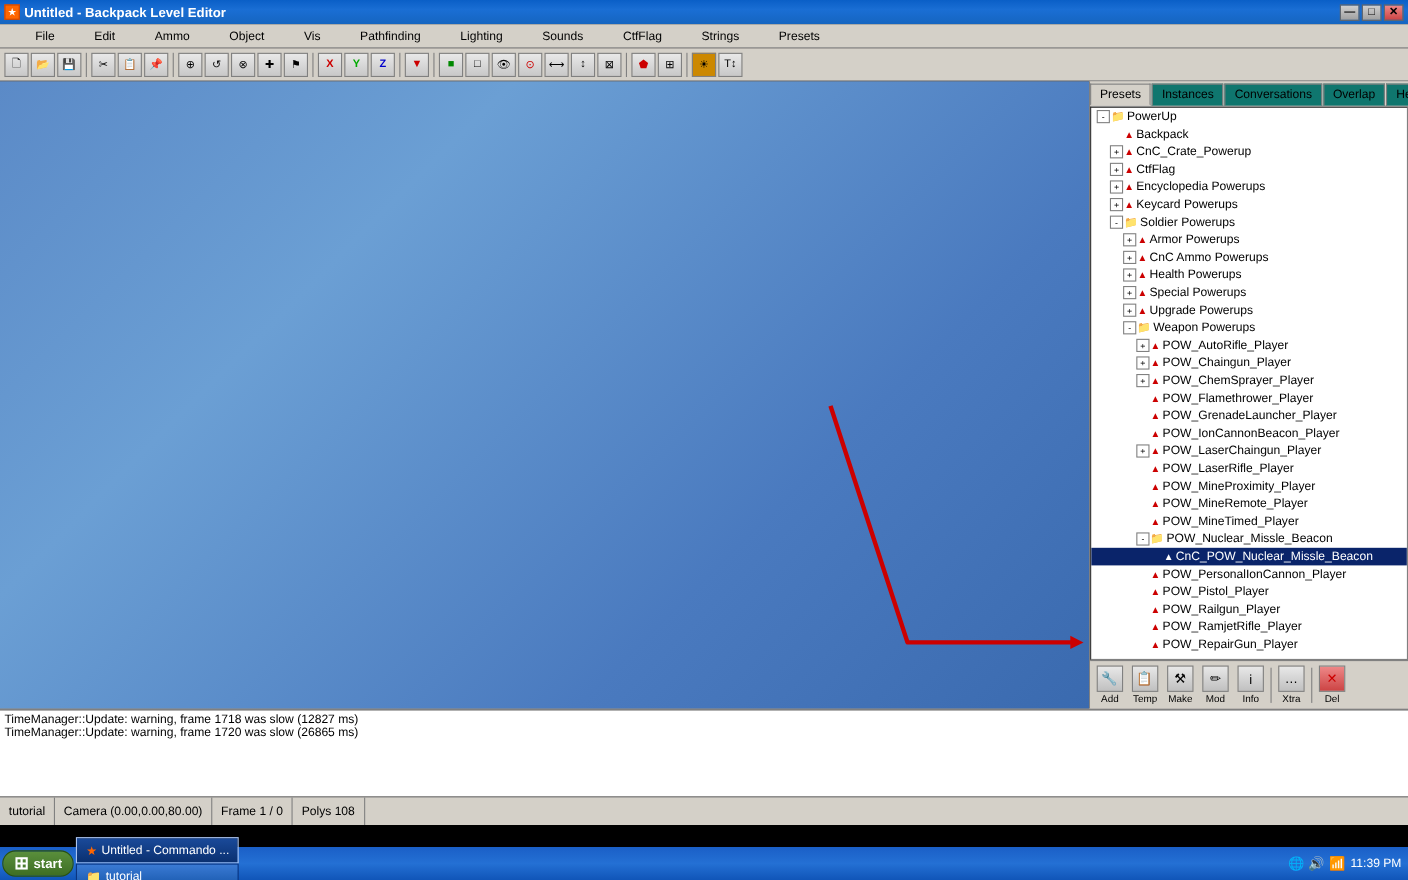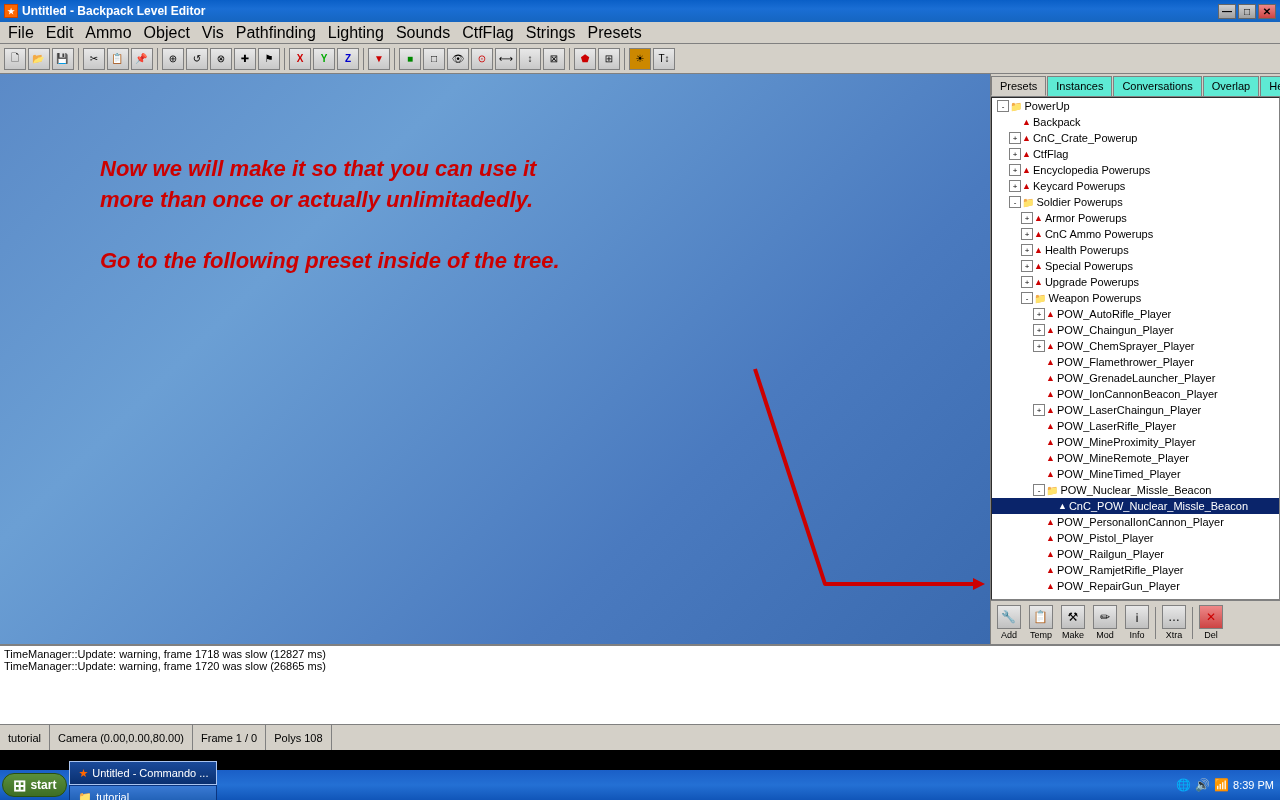--- a/index.html
+++ b/index.html
@@ -32,22 +32,23 @@
       background: #d4d0c8;
       height: 22px;
       display: flex;
       align-items: center;
       padding: 0 2px;
       border-bottom: 1px solid #808080;
     }
     .menu-item {
       padding: 2px 6px;
       cursor: pointer;
-      font-size: 16px;
+      font-size: 11px;
       color: #000;
+      margin-left: 24px;
     }
 
     
     #toolbar {
       background: #d4d0c8;
       height: 30px;
       display: flex;
       align-items: center;
       padding: 2px 4px;
       border-bottom: 1px solid #808080;
@@ -110,21 +111,21 @@
     #tabs {
       display: flex;
       background: #d4d0c8;
       border-bottom: 1px solid #808080;
       padding-top: 2px;
     }
     .tab {
       padding: 3px 8px;
       font-size: 11px;
       cursor: pointer;
-      background: #5eead4;
+      background: #0f766e;
       border: 1px solid #808080;
       border-bottom: none;
       margin-right: 1px;
     }
     .tab.active {
       background: #d4d0c8;
       border-bottom: 1px solid #d4d0c8;
       position: relative;
       z-index: 1;
     }
@@ -326,26 +327,20 @@
   <div class="tool-btn" style="color:#cc0000;">⬟</div>
   <div class="tool-btn">⊞</div>
   <div class="toolbar-sep"></div>
   <div class="tool-btn" style="background:#cc8800;">☀</div>
   <div class="tool-btn">T↕</div>
 </div>
 
 <div id="main" style="height: 570px;">
 
   <div id="viewport">
-    <div id="tutorial-text">
-      <div>Now we will make it so that you can use it</div>
-      <div>more than once or actually unlimitadedly.</div>
-      <br>
-      <div>Go to the following preset inside of the tree.</div>
-    </div>
     <svg id="tutorial-arrow" viewBox="0 0 960 570">
 
       <polyline points="740,295 810,510 960,510" fill="none" stroke="#cc0000" stroke-width="4" stroke-linejoin="round"></polyline>
 
       <polygon points="958,504 970,510 958,516" fill="#cc0000"></polygon>
     </svg>
   </div>
 
   <div id="rightpanel">
 
@@ -574,15 +569,15 @@
       </div>
       <div class="taskbar-folder">
         <span>📁</span>
         <span>tutorial</span>
       </div>
     </div>
   <div id="taskbar-right">
     <span class="sys-icon">🌐</span>
     <span class="sys-icon">🔊</span>
     <span class="sys-icon">📶</span>
-    <span>8:39 PM</span>
+    <span>11:39 PM</span>
   </div>
 </div>
 
 </body></html>

